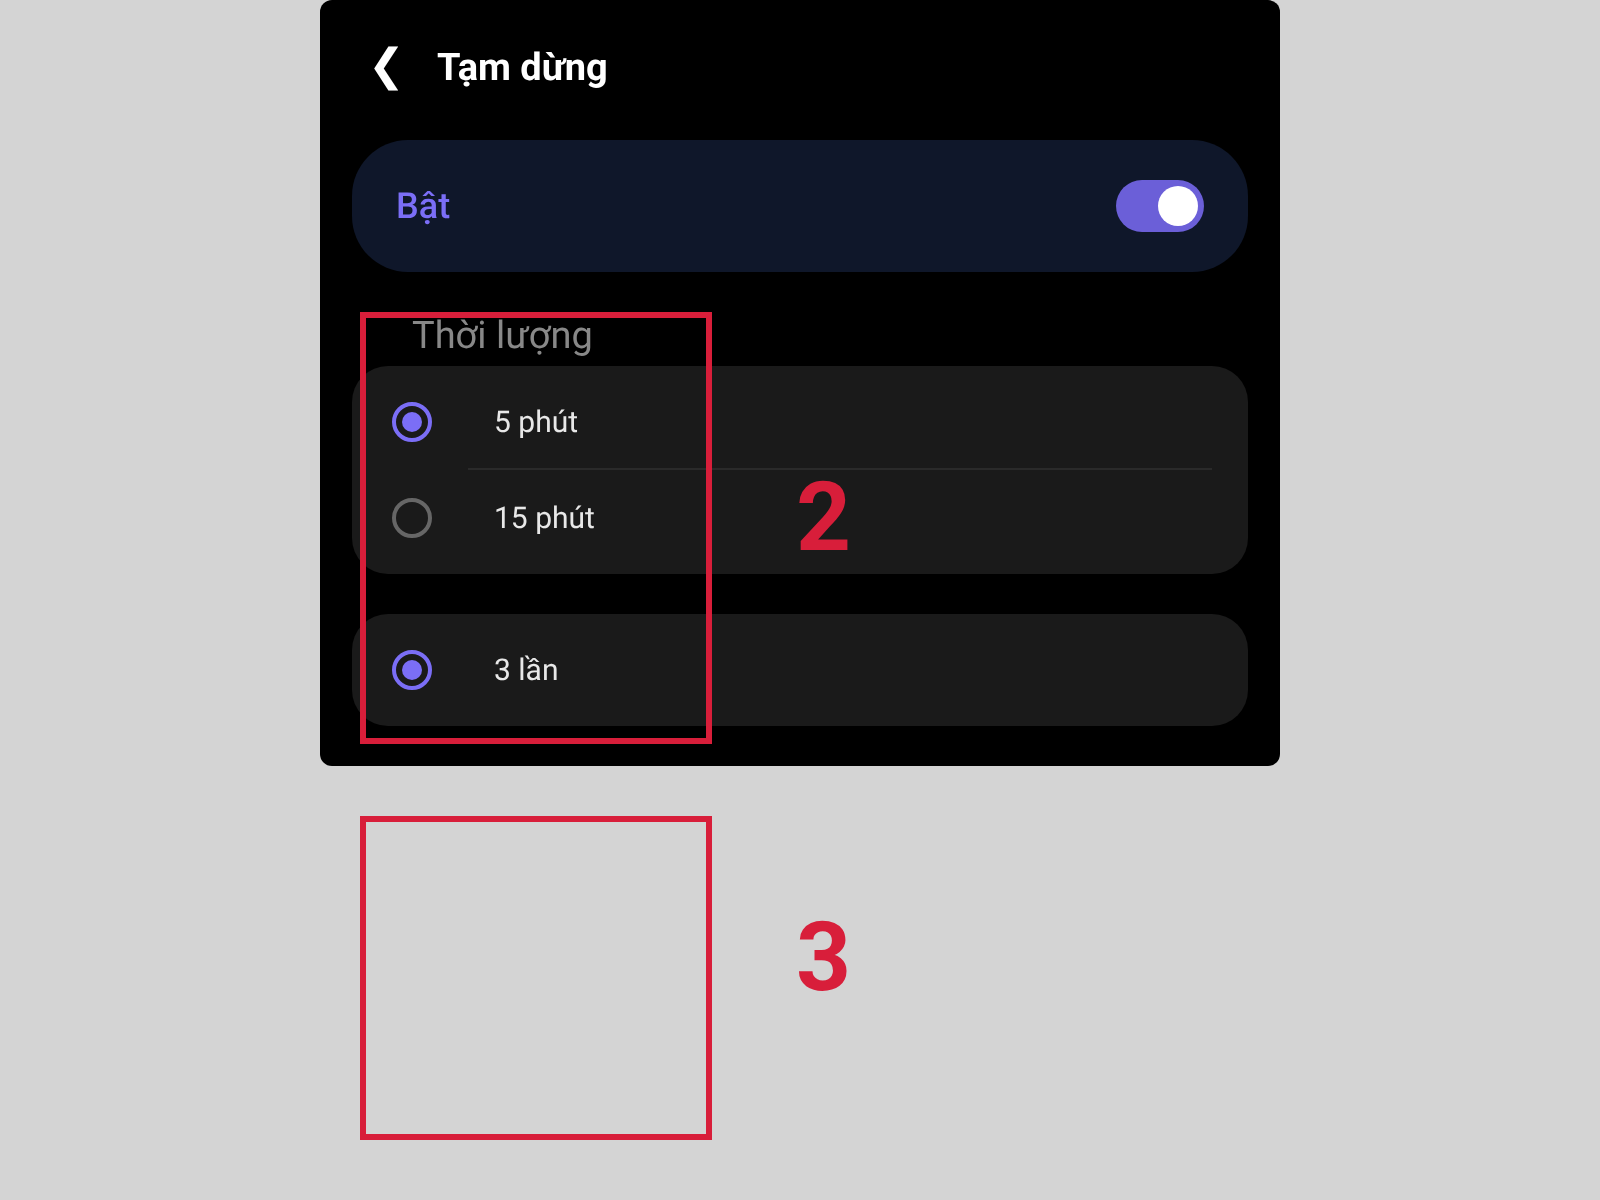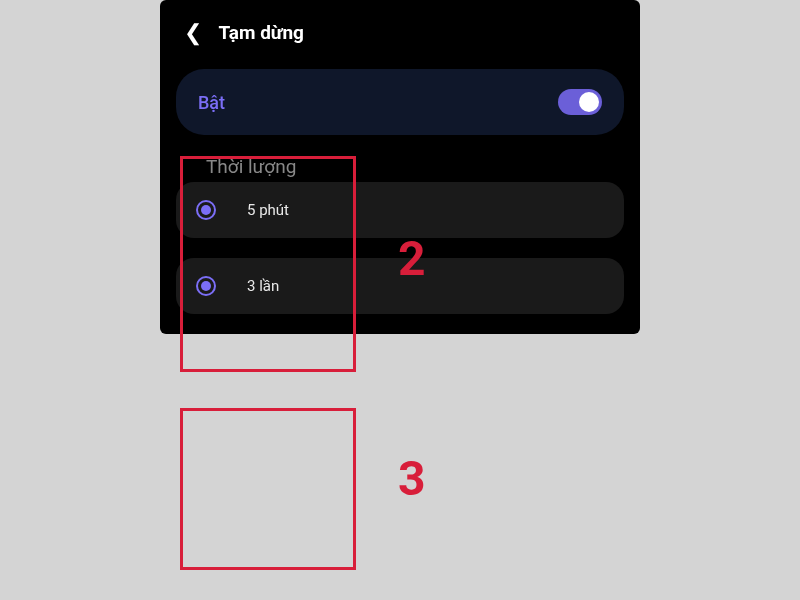--- a/index.html
+++ b/index.html
@@ -177,20 +177,24 @@
   </div>
 
   <div class="section-label">Thời lượng</div>
   <div class="options-card">
     <div class="option-row">
       <div class="radio selected">
           <div class="radio-dot"></div>
         </div>
       <span class="option-label">5 phút</span>
     </div>
+    <div class="option-row">
+      <div class="radio"></div>
+      <span class="option-label">15 phút</span>
+    </div>
   </div>
 
   <div class="options-card">
     <div class="option-row">
       <div class="radio selected">
           <div class="radio-dot"></div>
         </div>
       <span class="option-label">3 lần</span>
     </div>
   </div>

